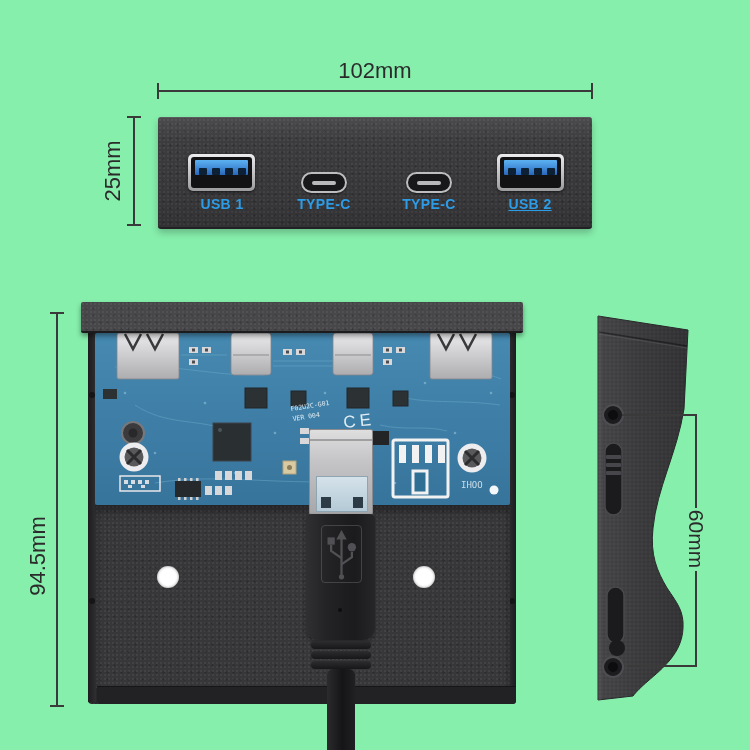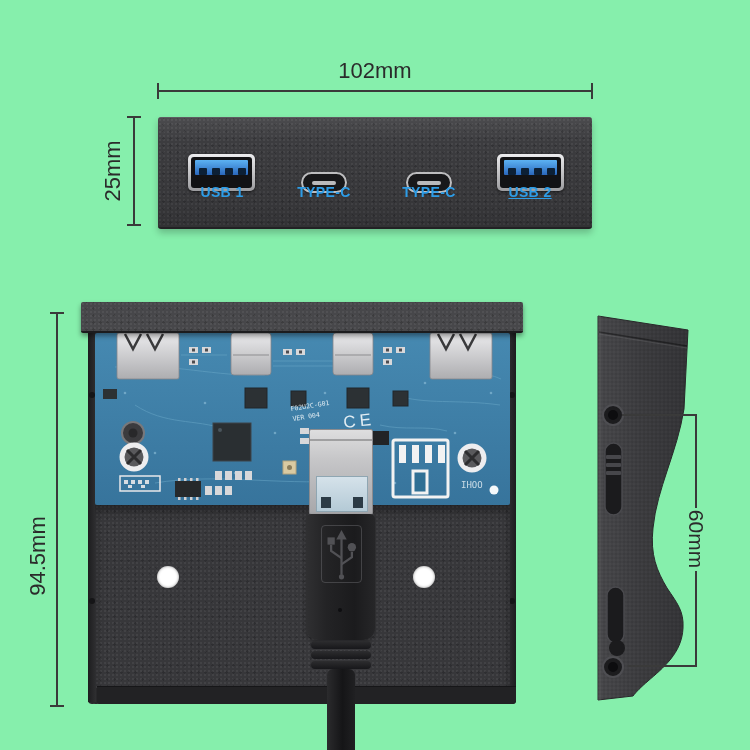--- a/index.html
+++ b/index.html
@@ -25,21 +25,21 @@
   .usba{position:absolute;width:67px;height:37px;border-radius:5px;padding:3px;box-sizing:border-box;
       background:linear-gradient(180deg,#ececee,#9b9b9e);box-shadow:0 1px 3px rgba(0,0,0,.65);}
   .usba .cavity{position:relative;width:100%;height:100%;background:#121214;border-radius:3px;overflow:hidden;}
   .usba .tongue{position:absolute;left:4px;right:4px;top:3px;height:15px;border-radius:1px;
       background:linear-gradient(180deg,#5cb2f2,#2a67bd);}
   .usba .pin{position:absolute;top:11px;width:8px;height:7px;background:#0c2036;border-radius:1px;}
   .typec{position:absolute;width:42px;height:17px;border:2px solid #bdbdbf;border-radius:11px;
       background:#18181a;box-shadow:0 1px 2px rgba(0,0,0,.5);}
   .typec .bar{position:absolute;left:50%;top:50%;width:24px;height:4px;border-radius:2px;
       background:#d6d6d8;opacity:.85;transform:translate(-50%,-50%);}
-  .port-label{position:absolute;top:66px;width:100px;text-align:center;transform:translateX(-50%);
+  .port-label{position:absolute;top:78px;width:100px;text-align:center;transform:translateX(-50%);
       color:#2d9ce6;font-size:14px;font-weight:bold;letter-spacing:.4px;}
 
   
   #unit-lip{position:absolute;left:81px;top:302px;width:442px;height:29px;border-radius:2px;
       background-color:#47474a;border-bottom:2px solid #1c1c1e;
       box-shadow:0 3px 5px rgba(0,0,0,.4);}
   #unit-body{position:absolute;left:88px;top:330px;width:428px;height:374px;
       background-color:#28282a;border-radius:0 0 4px 4px;}
   .side-wall{position:absolute;top:330px;width:8px;height:372px;}
   #wall-left{left:88px;background:linear-gradient(90deg,#1d1d1f,#2f2f31);}

